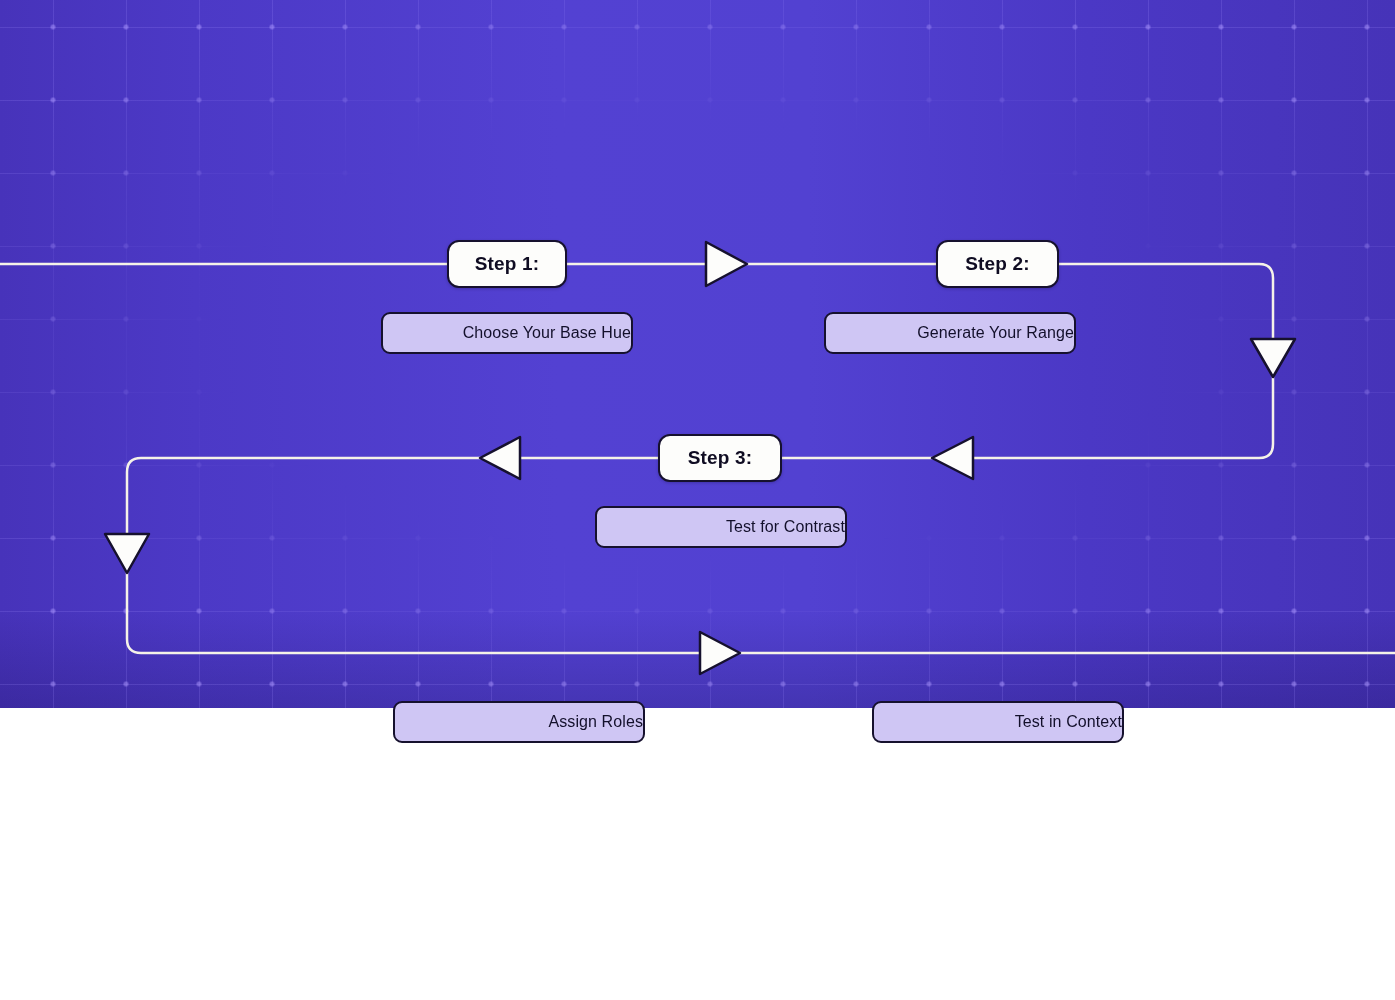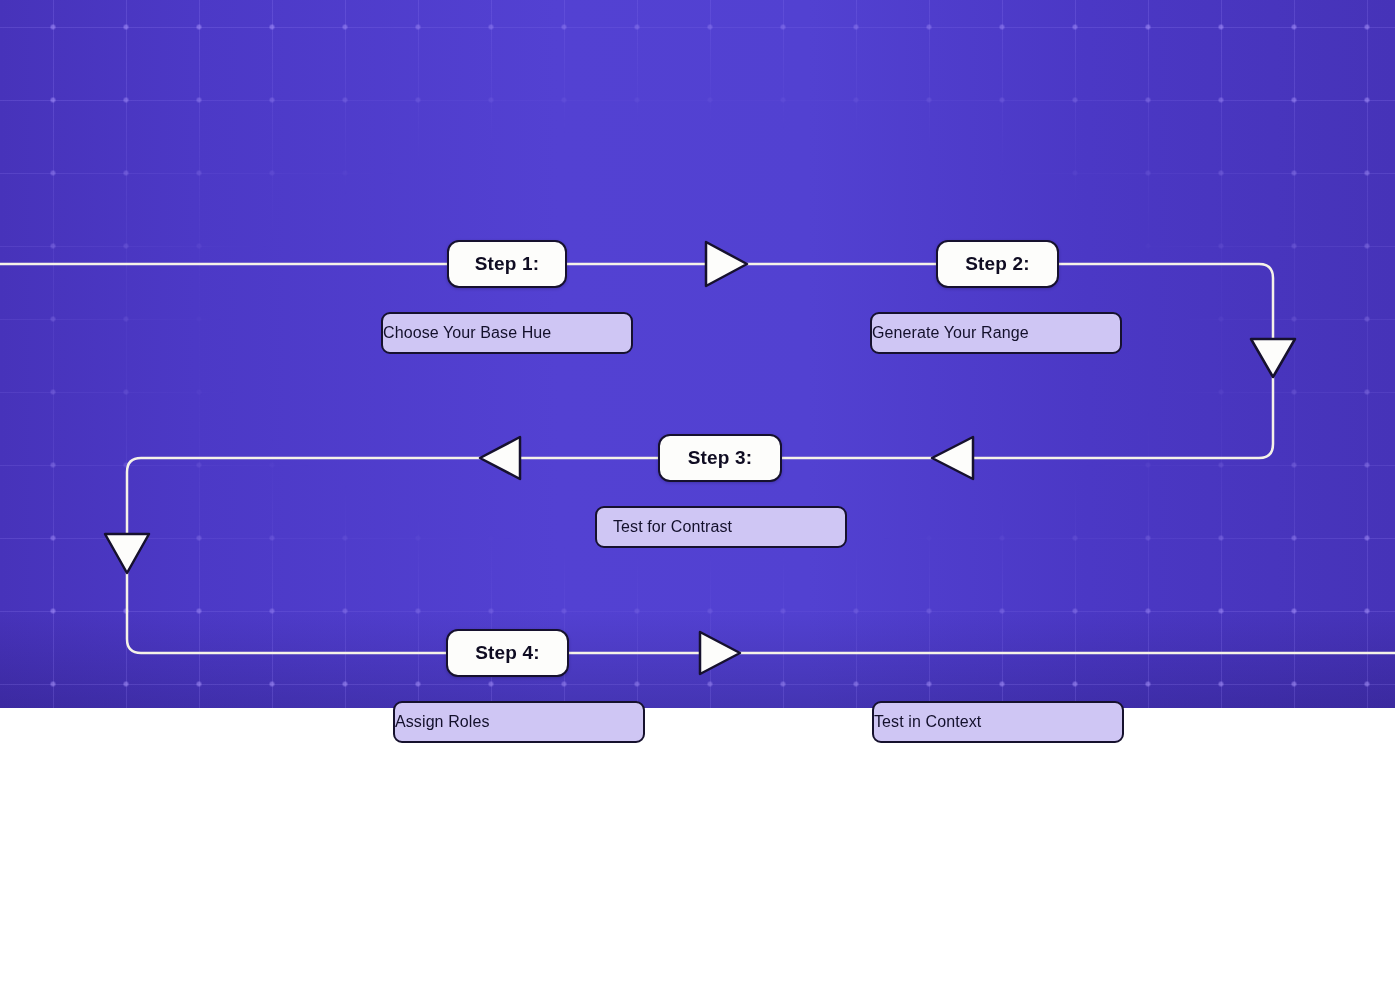--- a/index.html
+++ b/index.html
@@ -59,33 +59,33 @@
   }
   .step-label {
     position: absolute;
     height: 42px;
     box-sizing: border-box;
     background: #cfc6f4;
     border: 2px solid #16112e;
     border-radius: 9px;
     display: flex;
     align-items: center;
-    justify-content: flex-start;
+    justify-content: flex-end;
     font-size: 16px;
     font-weight: 500;
     letter-spacing: 0.1px;
     color: #13102b;
   }
   .n1 { left: 447px; top: 240px; width: 120px; }
   .n2 { left: 889px; top: 240px; width: 123px; margin-left: 47px; }
   .n3 { left: 658px; top: 434px; width: 124px; }
   .n4 { left: 446px; top: 629px; width: 123px; }
   .n5 { left: 889px; top: 629px; width: 124px; }
   .l1 { left: 381px; top: 312px; width: 252px; }
-  .l2 { left: 824px; top: 312px; width: 252px; margin-left: 46px; }
+  .l2 { left: 824px; top: 312px; width: 252px; }
   .l3 { left: 595px; top: 506px; width: 252px; padding-left: 16px; }
   .l4 { left: 393px; top: 701px; width: 252px; }
   .l5 { left: 824px; top: 701px; width: 252px; margin-left: 48px; }
 </style>
 </head>
 <body>
 
 <div class="canvas">
 
   <div class="grid-layer"></div>
@@ -115,23 +115,20 @@
     <span>Generate Your Range</span>
   </div>
 
   <div class="step-node n3">
     <span>Step 3:</span>
   </div>
   <div class="step-label l3">
     <span>Test for Contrast</span>
   </div>
 
-  <div class="step-node n4">
-    <span>Step 4:</span>
-  </div>
   <div class="step-label l4">
     <span>Assign Roles</span>
   </div>
 
   <div class="step-label l5">
     <span>Test in Context</span>
   </div>
 
 </div>
 

